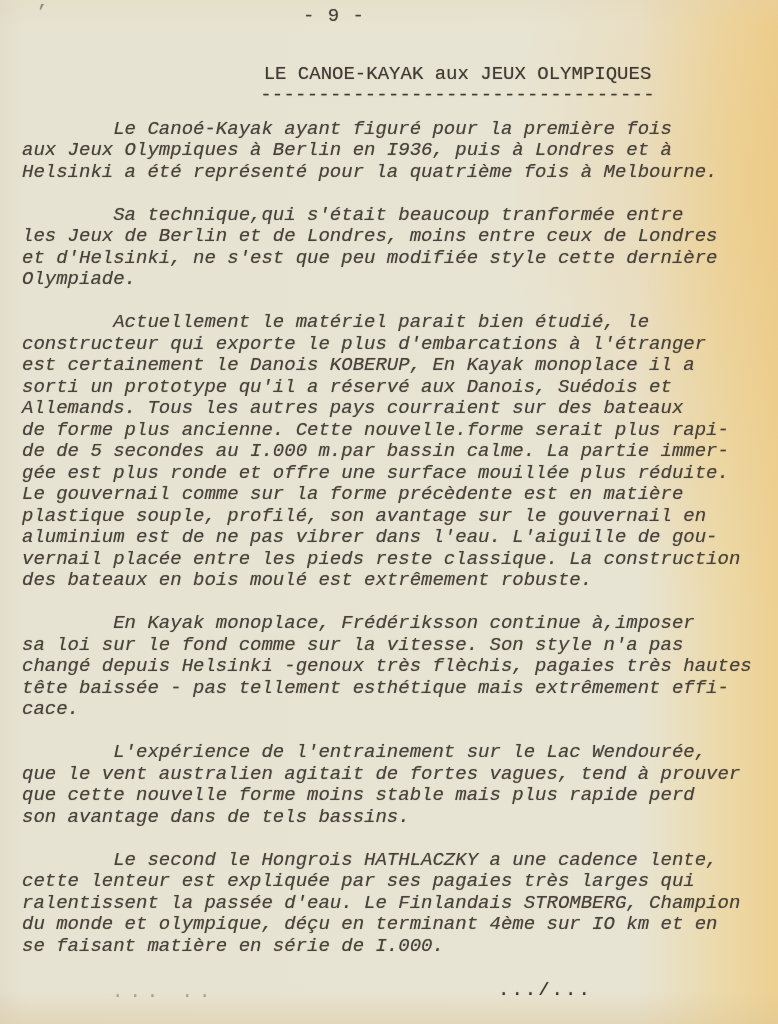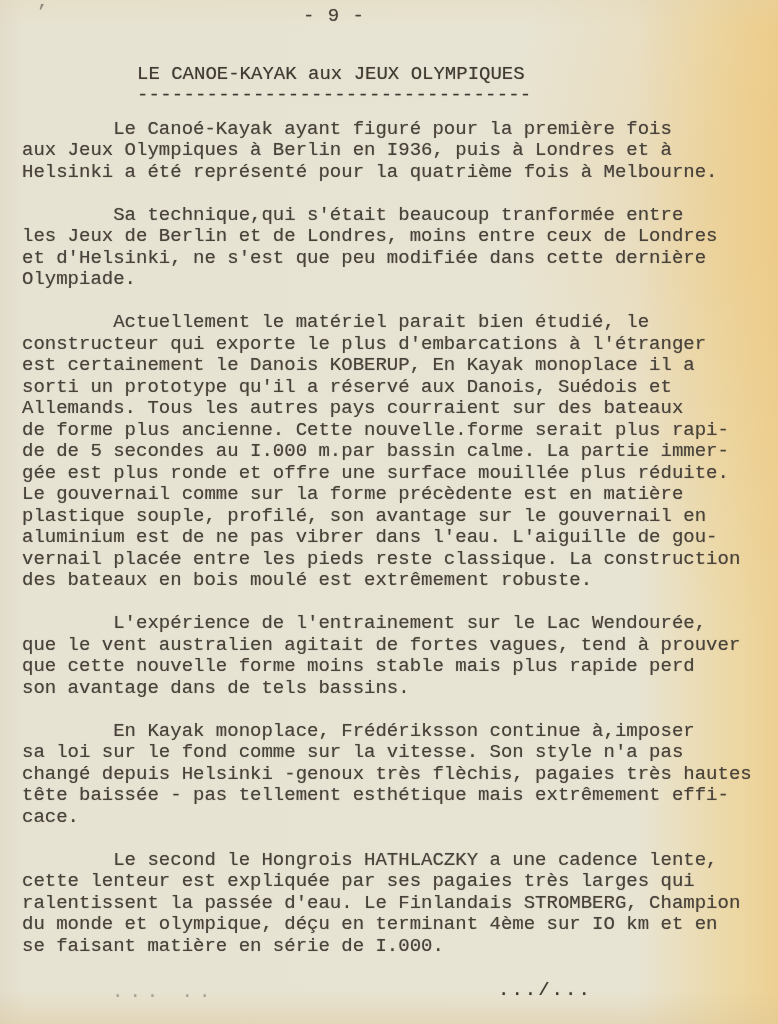--- a/index.html
+++ b/index.html
@@ -32,39 +32,41 @@
     opacity: 0.55;
   }
   .pagenum {
     text-align: center;
     padding-top: 6px;
     transform: translateX(-55px);
     letter-spacing: 1px;
   }
   .title-block {
     margin: 36px 0 0 137px;
+    text-align: center;
   }
   .subtitle-block {
     margin: 25px 0 0 55px;
   }
   .doc-title, .doc-subtitle {
     white-space: pre;
     color: #403a32;
   }
   .underline-dashes {
     white-space: pre;
     letter-spacing: 0.2px;
     color: #403a32;
   }
   .doc-body {
     margin: 12px 0 0 22px;
   }
   .para {
     margin: 0 0 21.5px 0;
     white-space: pre-wrap;
+    font-style: italic;
   }
   .footer-left {
     position: absolute;
     left: 112px;
     top: 982px;
     opacity: 0.38;
     letter-spacing: 6px;
   }
   .footer-right {
     position: absolute;
@@ -88,44 +90,44 @@
     <div class="underline-dashes">----------------------------------</div>
   </div>
 
 
   <div class="doc-body">
     <p class="para">        Le Canoé-Kayak ayant figuré pour la première fois
 aux Jeux Olympiques à Berlin en I936, puis à Londres et à
 Helsinki a été représenté pour la quatrième fois à Melbourne.</p>
     <p class="para">        Sa technique,qui s'était beaucoup tranformée entre
 les Jeux de Berlin et de Londres, moins entre ceux de Londres
-et d'Helsinki, ne s'est que peu modifiée dans cette dernière
+et d'Helsinki, ne s'est que peu modifiée style cette dernière
 Olympiade.</p>
     <p class="para">        Actuellement le matériel parait bien étudié, le
 constructeur qui exporte le plus d'embarcations à l'étranger
 est certainement le Danois KOBERUP, En Kayak monoplace il a
 sorti un prototype qu'il a réservé aux Danois, Suédois et
 Allemands. Tous les autres pays courraient sur des bateaux
 de forme plus ancienne. Cette nouvelle.forme serait plus rapi-
 de de 5 secondes au I.000 m.par bassin calme. La partie immer-
 gée est plus ronde et offre une surface mouillée plus réduite.
 Le gouvernail comme sur la forme précèdente est en matière
 plastique souple, profilé, son avantage sur le gouvernail en
 aluminium est de ne pas vibrer dans l'eau. L'aiguille de gou-
 vernail placée entre les pieds reste classique. La construction
 des bateaux en bois moulé est extrêmement robuste.</p>
-    <p class="para">        L'expérience de l'entrainement sur le Lac Wendourée,
-que le vent australien agitait de fortes vagues, tend à prouver
-que cette nouvelle forme moins stable mais plus rapide perd
-son avantage dans de tels bassins.</p>
     <p class="para">        En Kayak monoplace, Frédériksson continue à,imposer
 sa loi sur le fond comme sur la vitesse. Son style n'a pas
 changé depuis Helsinki -genoux très flèchis, pagaies très hautes
 tête baissée - pas tellement esthétique mais extrêmement effi-
 cace.</p>
+    <p class="para">        L'expérience de l'entrainement sur le Lac Wendourée,
+que le vent australien agitait de fortes vagues, tend à prouver
+que cette nouvelle forme moins stable mais plus rapide perd
+son avantage dans de tels bassins.</p>
     <p class="para">        Le second le Hongrois HATHLACZKY a une cadence lente,
 cette lenteur est expliquée par ses pagaies très larges qui
 ralentissent la passée d'eau. Le Finlandais STROMBERG, Champion
 du monde et olympique, déçu en terminant 4ème sur IO km et en
 se faisant matière en série de I.000.</p>
   </div>
 
   <span class="footer-left">... ..</span>
 
   <span class="footer-right">.../...</span>

